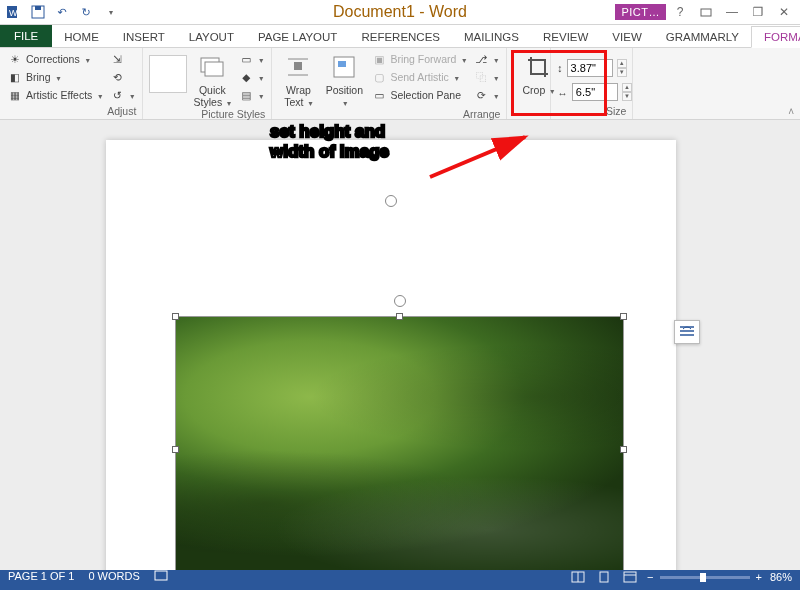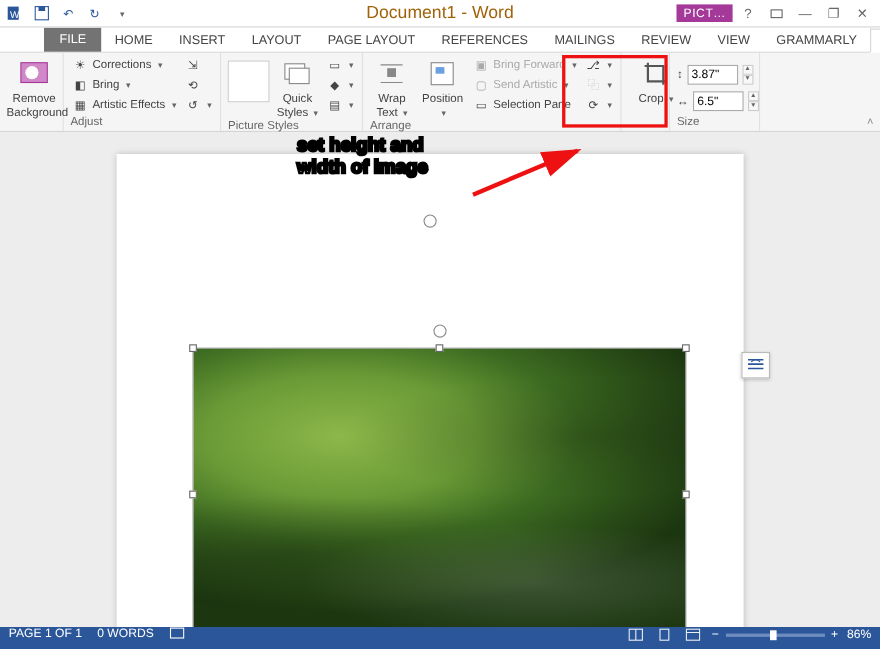--- a/index.html
+++ b/index.html
@@ -10,29 +10,29 @@
   .titlebar .qat { display: flex; align-items: center; gap: 8px; padding-left: 6px; }
   .titlebar .qat .ico { width: 16px; height: 16px; display: inline-flex; align-items: center; justify-content: center; color: #2b579a; cursor: pointer; }
   .titlebar .docname { position: absolute; left: 50%; transform: translateX(-50%); font-size: 16px; color: #a16207; }
   .titlebar .right { position: absolute; right: 4px; display: flex; align-items: center; gap: 2px; }
   .titlebar .pict { background: #a4399a; color: #fff; padding: 2px 6px; font-size: 11px; letter-spacing: 0.5px; }
   .titlebar .winbtn { width: 24px; height: 20px; display: inline-flex; align-items: center; justify-content: center; color: #666; cursor: pointer; font-size: 12px; }
 
   
   .tabs { height: 23px; background: #fff; display: flex; align-items: flex-end; border-bottom: 1px solid #d4d4d4; padding-left: 0; }
   .tabs .tab { padding: 4px 12px; font-size: 11.5px; color: #444; cursor: pointer; white-space: nowrap; }
-  .tabs .tab.file { background: #737373; color: #fff; padding: 5px 14px; margin-left: 40px; }
+  .tabs .tab.file { background: #14532d; color: #fff; padding: 5px 14px; }
   .tabs .tab.active { color: #a4399a; background: #fff; border: 1px solid #d4d4d4; border-bottom: 1px solid #fff; margin-bottom: -1px; }
   .tabs .spacer { flex: 1; }
 
   
   .ribbon { height: 72px; background: #f5f5f5; border-bottom: 1px solid #d4d4d4; display: flex; position: relative; }
   .group { border-right: 1px solid #e0e0e0; padding: 3px 6px 0 6px; display: flex; flex-direction: column; justify-content: space-between; }
   .group-body { display: flex; gap: 4px; align-items: flex-start; }
-  .group-label { text-align: left; font-size: 10.5px; color: #666; padding-bottom: 2px; }
+  .group-label { text-align: right; font-size: 10.5px; color: #666; padding-bottom: 2px; }
   .bigbtn { width: 50px; text-align: center; cursor: pointer; font-size: 10.5px; line-height: 1.1; }
   .bigbtn .bicon { width: 32px; height: 32px; margin: 0 auto 2px; display:flex; align-items:center; justify-content:center; }
   .stack { display: flex; flex-direction: column; gap: 2px; font-size: 10.5px; }
   .stack .row { display: flex; align-items: center; gap: 4px; cursor: pointer; padding: 1px 2px; color: #444; white-space: nowrap; }
   .stack .row.dim { color: #aaa; }
   .mini { width: 14px; height: 14px; display:inline-flex; align-items:center; justify-content:center; }
   .dd::after { content: "▾"; font-size: 8px; color: #666; margin-left: 2px; }
 
   .pstyles { display:flex; align-items:flex-start; gap: 4px; }
   .thumb { width: 38px; height: 38px; background:#fff; border:1px solid #ccc; margin-top:4px; }
@@ -124,32 +124,20 @@
   <div class="tab">REVIEW</div>
   <div class="tab">VIEW</div>
   <div class="tab">GRAMMARLY</div>
   <div class="spacer"></div>
   <div class="tab active">FORMAT</div>
 
 </div>
 
 <div class="ribbon">
 
-  <div class="group" style="width:58px">
-    <div class="bigbtn">
-      <div class="bicon">
-          <svg width="30" height="30">
-            <rect x="3" y="5" width="24" height="18" fill="#d088c8" stroke="#a4399a"></rect>
-            <circle cx="13" cy="14" r="6" fill="#fff"></circle>
-          </svg>
-        </div>
-      <span>Remove Background</span>
-    </div>
-    <div class="group-label"></div>
-  </div>
 
   <div class="group">
     <div class="group-body">
       <div class="stack">
         <div class="row">
             <span class="mini">☀</span>
             <span>Corrections</span> 
             <span class="dd"></span>
           </div>
         <div class="row">

